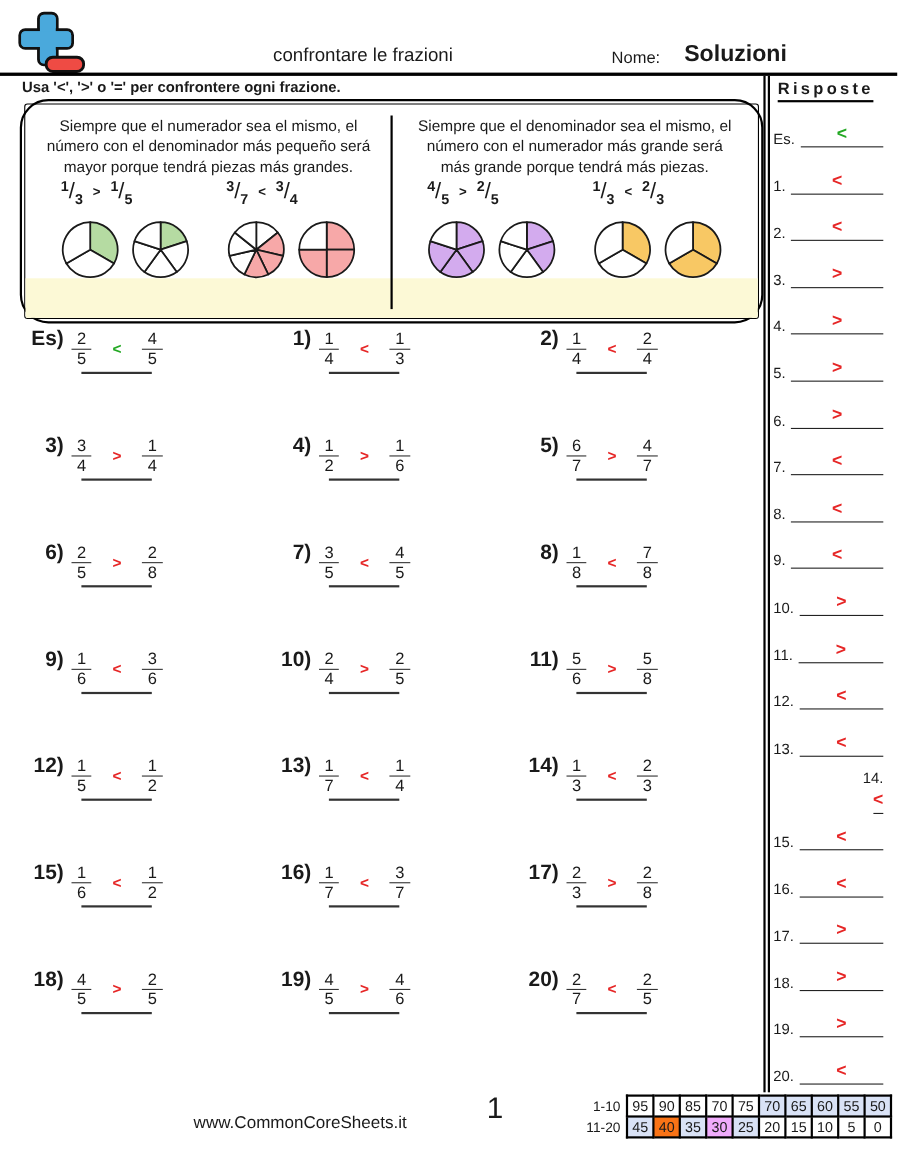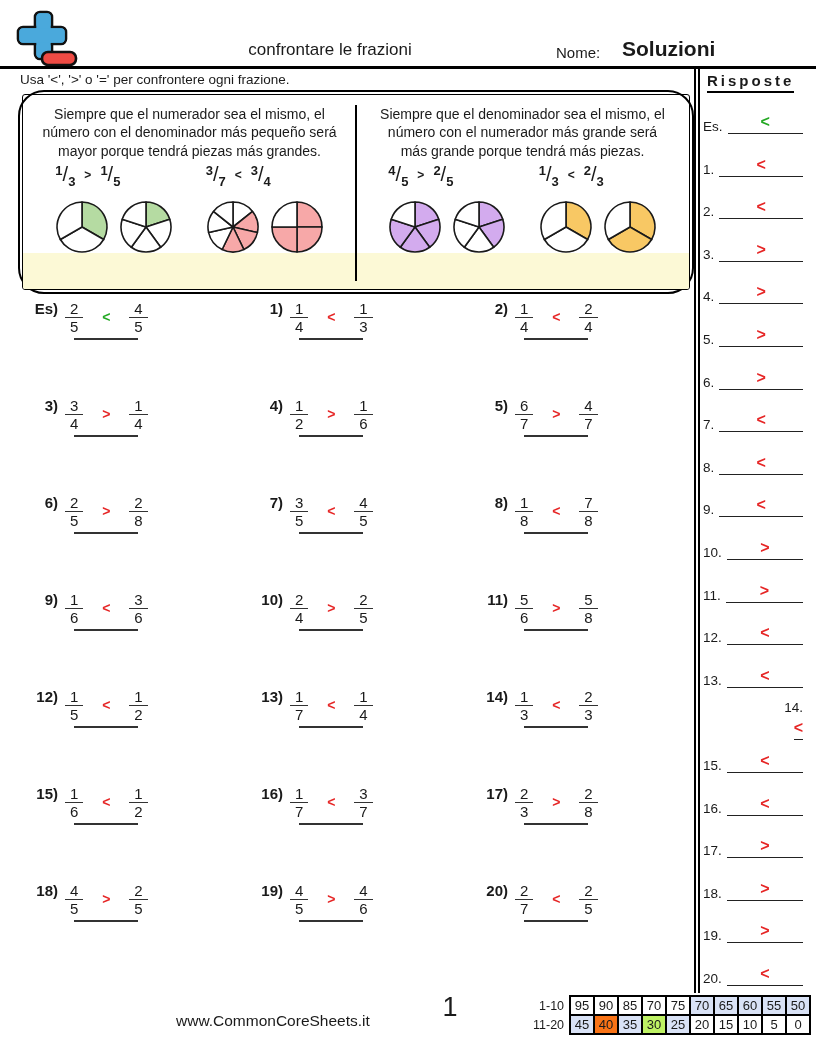--- a/index.html
+++ b/index.html
@@ -4,21 +4,21 @@
 <style>
   html,body{margin:0;padding:0;background:#fff;}
   .page{position:relative;width:816px;height:1056px;background:#fff;overflow:hidden;
         font-family:"Liberation Sans","DejaVu Sans",sans-serif;color:#1a1a1a;}
   
   .logo{position:absolute;left:14px;top:10px;width:66px;height:60px;}
   .page-title{position:absolute;left:160px;top:40px;width:340px;text-align:center;font-size:17px;}
   .name-label{position:absolute;left:556px;top:44px;font-size:15px;}
   .name-value{position:absolute;left:622px;top:37px;font-size:21px;font-weight:bold;}
   .header-rule{position:absolute;left:0;top:66px;width:816px;height:3px;background:#000;}
-  .instruction{position:absolute;left:20px;top:72px;width:650px;font-size:13.5px;font-weight:normal;}
+  .instruction{position:absolute;left:20px;top:72px;width:650px;font-size:13.5px;font-weight:bold;}
   
   .col-divider{position:absolute;left:694px;top:69px;width:2px;height:924px;
                border-left:2px solid #000;border-right:2px solid #000;}
   .answers-title{position:absolute;left:707px;top:72px;font-size:15px;font-weight:bold;
                  letter-spacing:3px;border-bottom:2px solid #000;padding-bottom:2px;}
   .answers-panel{position:absolute;left:703px;top:0;width:106px;height:1000px;}
   .ans{position:absolute;left:0;right:6px;display:flex;align-items:flex-end;gap:5px;height:30px;}
   .ans-label{font-size:13.5px;white-space:nowrap;}
   .ans-blank{flex:1;border-bottom:1.6px solid #222;text-align:center;}
   .ans-sym{display:block;font-weight:bold;font-size:16px;line-height:16px;padding-bottom:3px;}
@@ -36,21 +36,21 @@
   .sfrac-line{height:34px;font-size:13px;font-weight:bold;}
   .sfrac .sn{position:relative;top:-7px;}
   .sfrac .slash{font-size:20px;font-weight:normal;position:relative;top:-1px;}
   .sfrac .sd{position:relative;top:4px;}
   .ex-op{margin:0 9px;font-size:12px;position:relative;top:-3px;}
   .pies{display:flex;gap:10px;justify-content:center;margin-top:2px;}
   
   .problems{position:absolute;left:18px;top:300px;width:662px;height:690px;
             display:grid;grid-template-columns:225px 225px 212px;grid-auto-rows:97px;}
   .prob{display:flex;align-items:flex-start;}
-  .prob-label{width:40px;text-align:right;font-weight:bold;font-size:15px;line-height:17px;margin-right:7px;}
+  .prob-label{width:40px;text-align:right;font-weight:bold;font-size:19px;line-height:17px;margin-right:7px;}
   .frac{text-align:center;font-size:15px;line-height:17px;}
   .frac .fn{padding:0 5px;}
   .frac .fd{border-top:1.8px solid #333;padding:0 5px;}
   .pblank{width:64px;height:38px;border-bottom:2px solid #333;margin:0 -9px;position:relative;}
   .pblank .sym{position:absolute;left:0;right:0;top:9px;text-align:center;font-weight:bold;font-size:14px;}
   
   .brand-badge{position:absolute;left:10px;top:997px;width:156px;height:42px;background:#000;
                border-radius:9px;display:flex;align-items:center;justify-content:center;}
   .brand-pill{background:#fff;border-radius:16px;padding:3px 12px;font-weight:bold;font-size:19px;}
   .site-url{position:absolute;left:176px;top:1012px;font-size:15.5px;}
@@ -615,21 +615,21 @@
           <td class="cell" style="background: rgb(217, 226, 246);">65</td>
           <td class="cell" style="background: rgb(217, 226, 246);">60</td>
           <td class="cell" style="background: rgb(217, 226, 246);">55</td>
           <td class="cell" style="background: rgb(217, 226, 246);">50</td>
         </tr>
         <tr>
           <td class="lbl">11-20</td>
           <td class="cell" style="background: rgb(217, 226, 246);">45</td>
           <td class="cell" style="background: #f97316;">40</td>
           <td class="cell" style="background: rgb(217, 226, 246);">35</td>
-          <td class="cell" style="background: #bef264;">30</td>
+          <td class="cell" style="background: #f0abfc;">30</td>
           <td class="cell" style="background: rgb(217, 226, 246);">25</td>
           <td class="cell">20</td>
           <td class="cell">15</td>
           <td class="cell">10</td>
           <td class="cell">5</td>
           <td class="cell">0</td>
         </tr>
       </tbody>
     </table>
 

